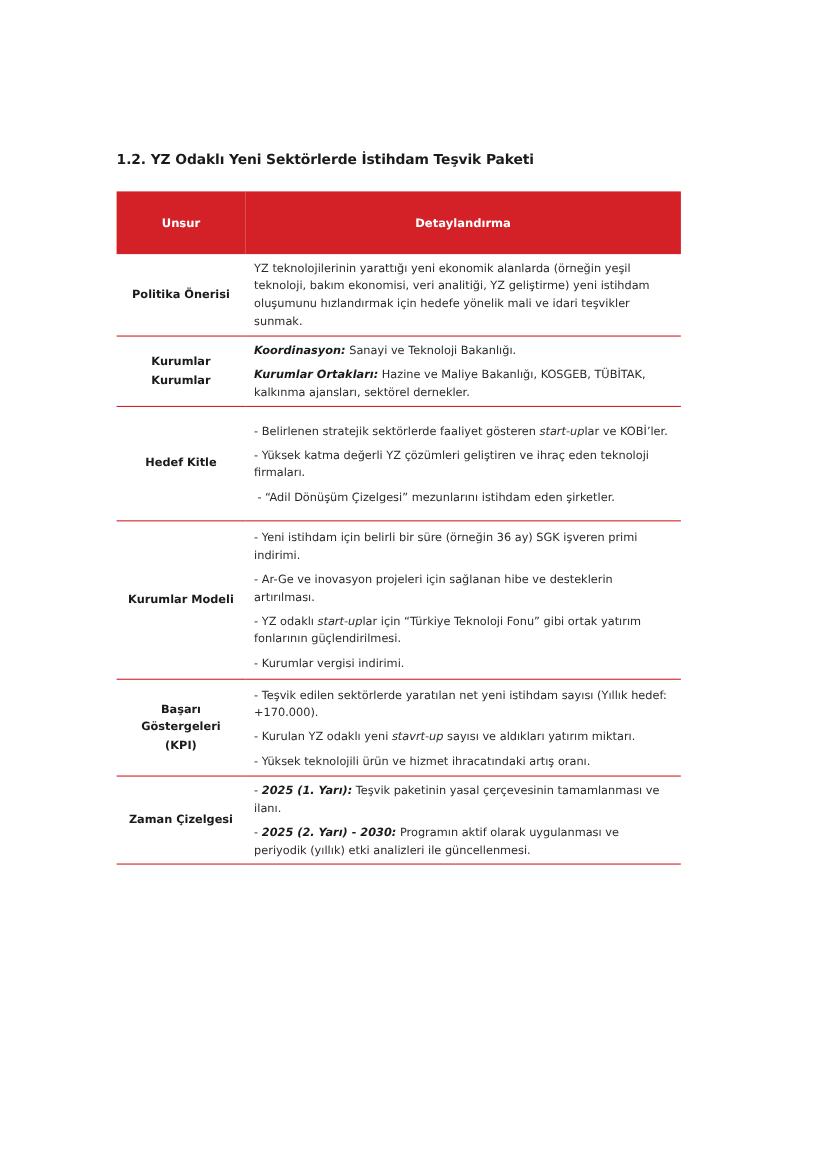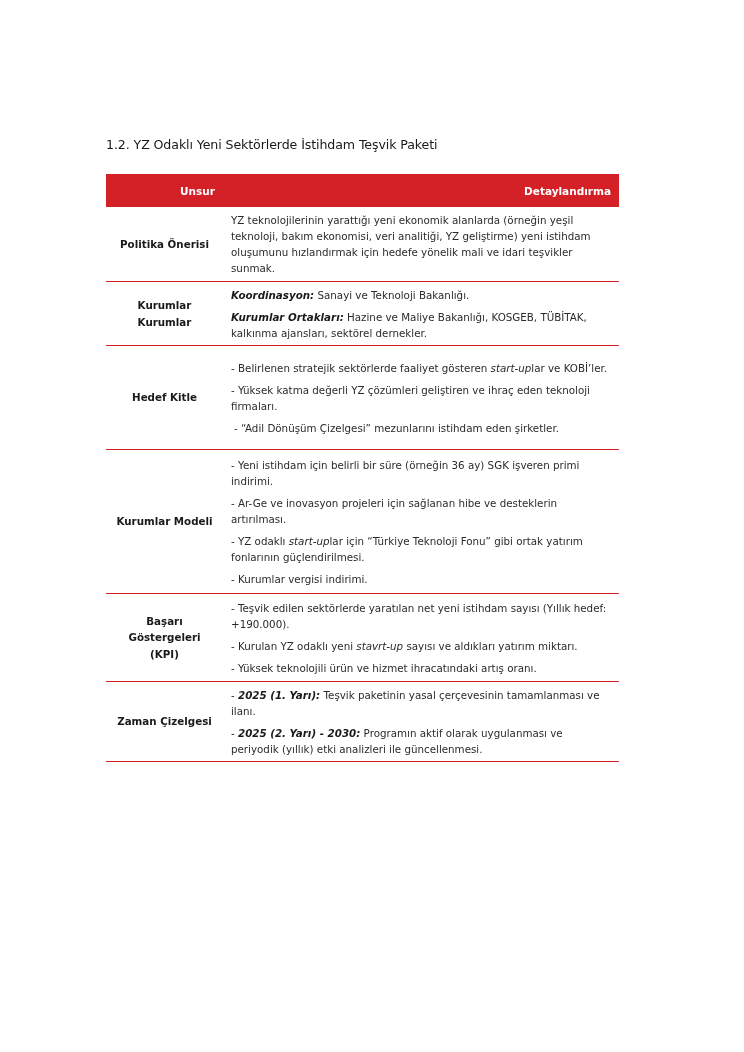--- a/index.html
+++ b/index.html
@@ -13,42 +13,42 @@
       position: relative;
       font-family: "DejaVu Sans", sans-serif;
       color: #1e1e1e;
       overflow: hidden;
     }
     .section-title {
       position: absolute;
       left: 106px;
       top: 137px;
       font-size: 12.6px;
-      font-weight: normal;
+      font-weight: bold;
       color: #1a1a1a;
       letter-spacing: -0.1px;
       margin: 0;
     }
     .policy-table {
       position: absolute;
       left: 106px;
       top: 174px;
       width: 513px;
       border-collapse: collapse;
       font-size: 10.3px;
       line-height: 16px;
     }
     .policy-table thead th {
       background: #d42027;
       color: #ffffff;
-      text-align: right;
+      text-align: center;
       font-weight: bold;
       font-size: 10.5px;
       height: 25px;
-      padding: 4px 8px;
+      padding: 16px 8px;
       vertical-align: middle;
     }
     .policy-table thead th.col-unsur { width: 101px; }
     .policy-table tbody td {
       border-bottom: 1.5px solid #d42027;
       vertical-align: middle;
       padding: 4px 8px 3px 8px;
     }
     .policy-table tbody td.label-cell {
       font-weight: bold;
@@ -113,21 +113,21 @@
         <p class="para">- Yeni istihdam için belirli bir süre (örneğin 36 ay) SGK işveren primi indirimi.</p>
         <p class="para">- Ar-Ge ve inovasyon projeleri için sağlanan hibe ve desteklerin artırılması.</p>
         <p class="para"><span>- YZ odaklı </span><span class="i">start-up</span><span>lar için “Türkiye Teknoloji Fonu” gibi ortak yatırım fonlarının güçlendirilmesi.</span></p>
         <p class="para">- Kurumlar vergisi indirimi.</p>
       </td>
     </tr>
 
     <tr style="height:88px;">
       <td class="label-cell">Başarı Göstergeleri (KPI)</td>
       <td class="detail-cell">
-        <p class="para">- Teşvik edilen sektörlerde yaratılan net yeni istihdam sayısı (Yıllık hedef: +190.000).</p>
+        <p class="para">- Teşvik edilen sektörlerde yaratılan net yeni istihdam sayısı (Yıllık hedef: +170.000).</p>
         <p class="para"><span>- Kurulan YZ odaklı yeni </span><span class="i">stavrt-up</span><span> sayısı ve aldıkları yatırım miktarı.</span></p>
         <p class="para">- Yüksek teknolojili ürün ve hizmet ihracatındaki artış oranı.</p>
       </td>
     </tr>
 
     <tr style="height:80px;">
       <td class="label-cell">Zaman Çizelgesi</td>
       <td class="detail-cell">
         <p class="para"><span>- </span><span class="b">2025 (1. Yarı):</span><span> Teşvik paketinin yasal çerçevesinin tamamlanması ve ilanı.</span></p>
         <p class="para"><span>- </span><span class="b">2025 (2. Yarı) - 2030:</span><span> Programın aktif olarak uygulanması ve periyodik (yıllık) etki analizleri ile güncellenmesi.</span></p>

